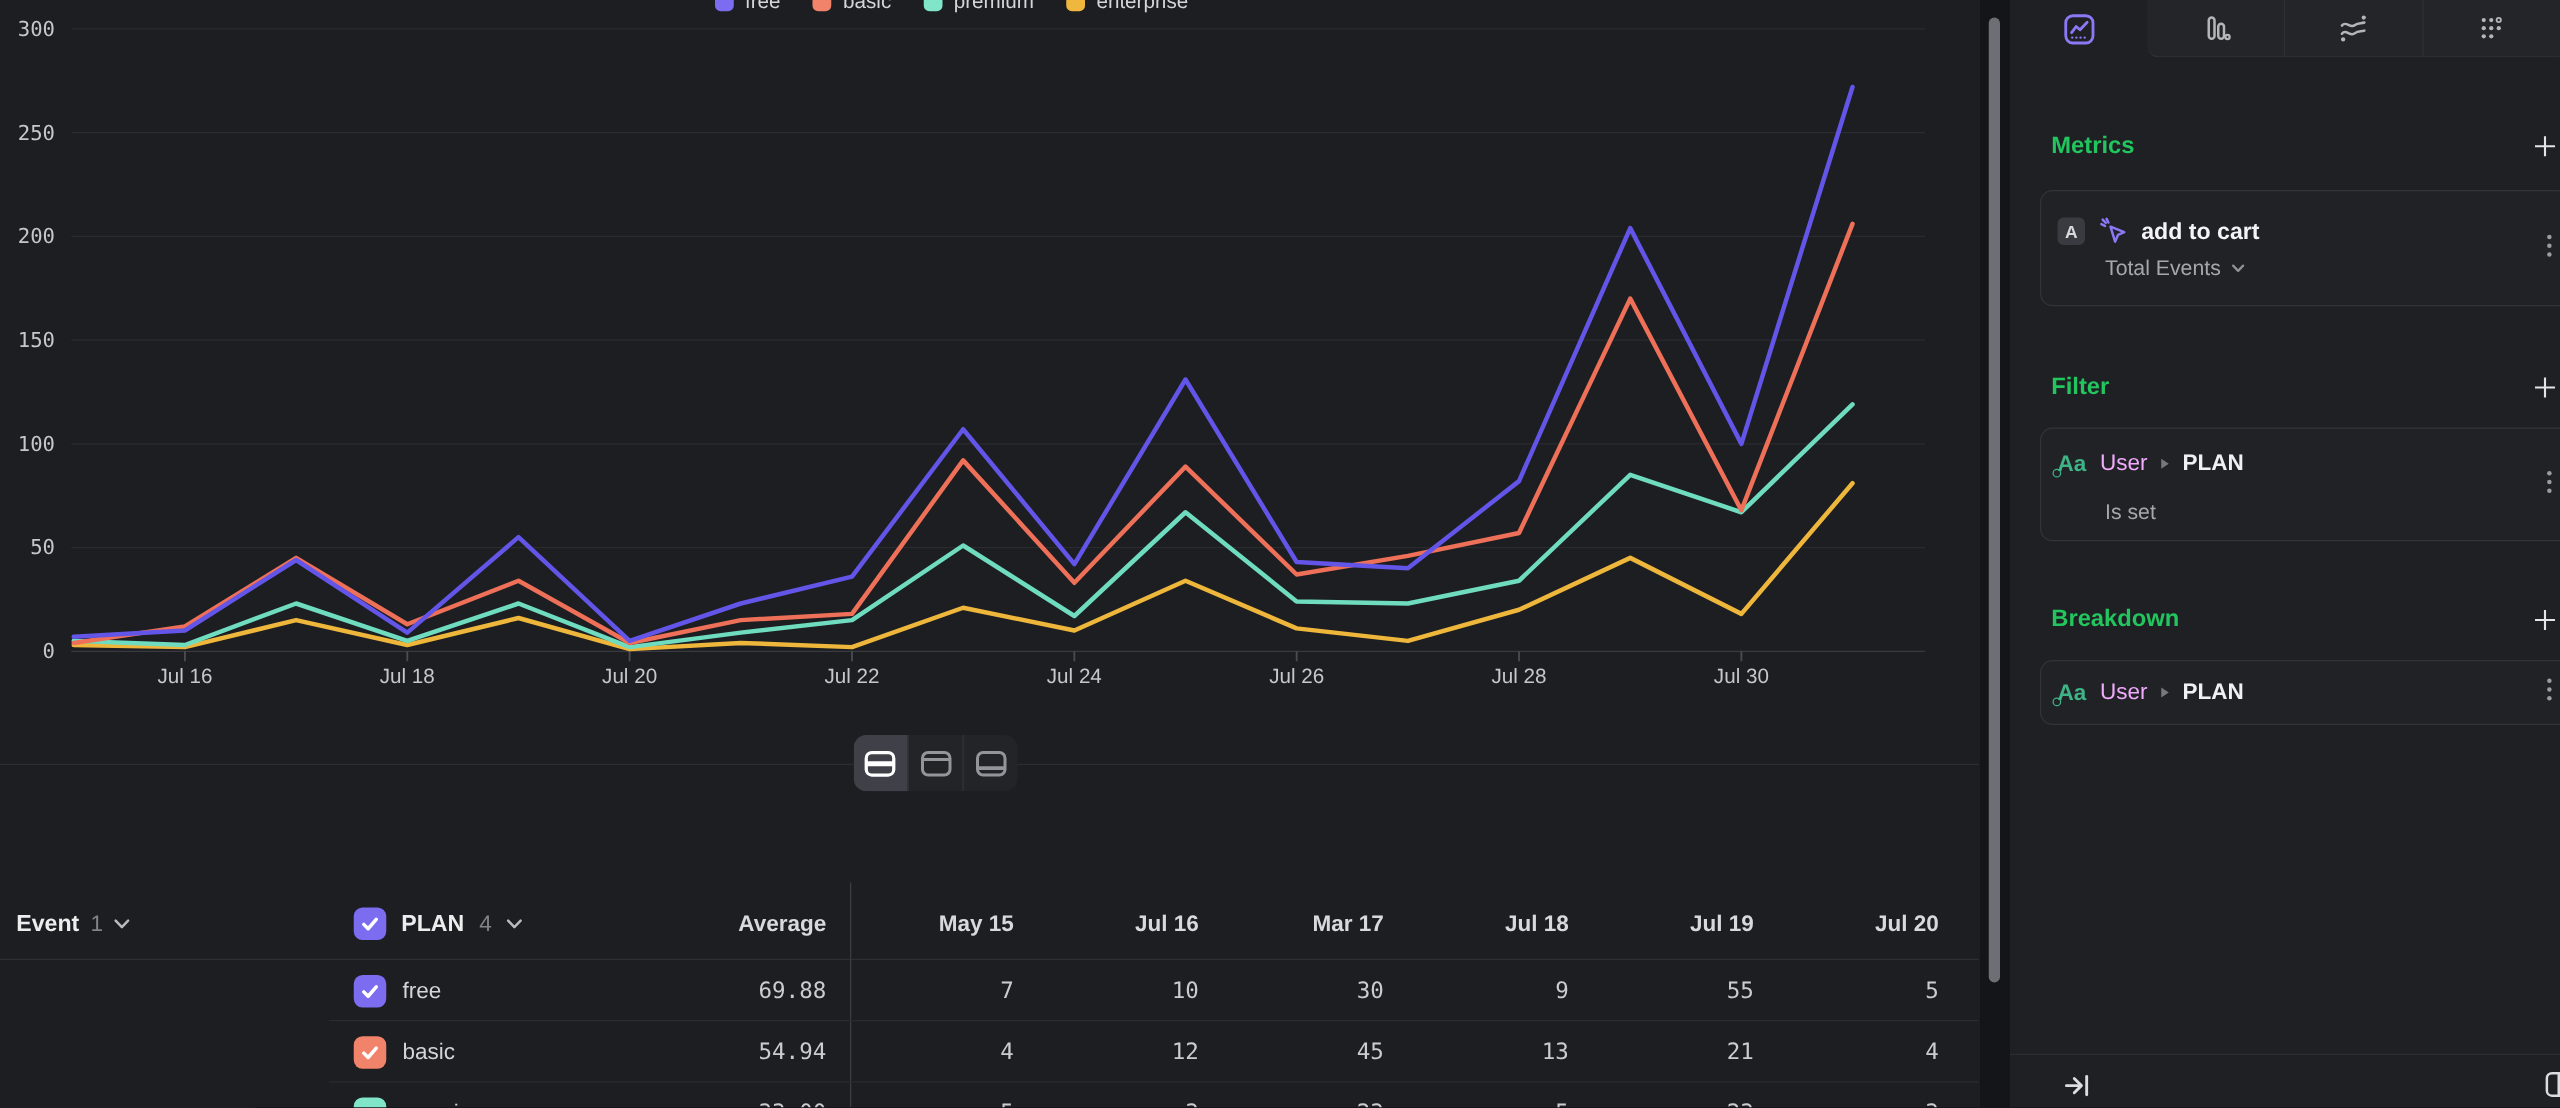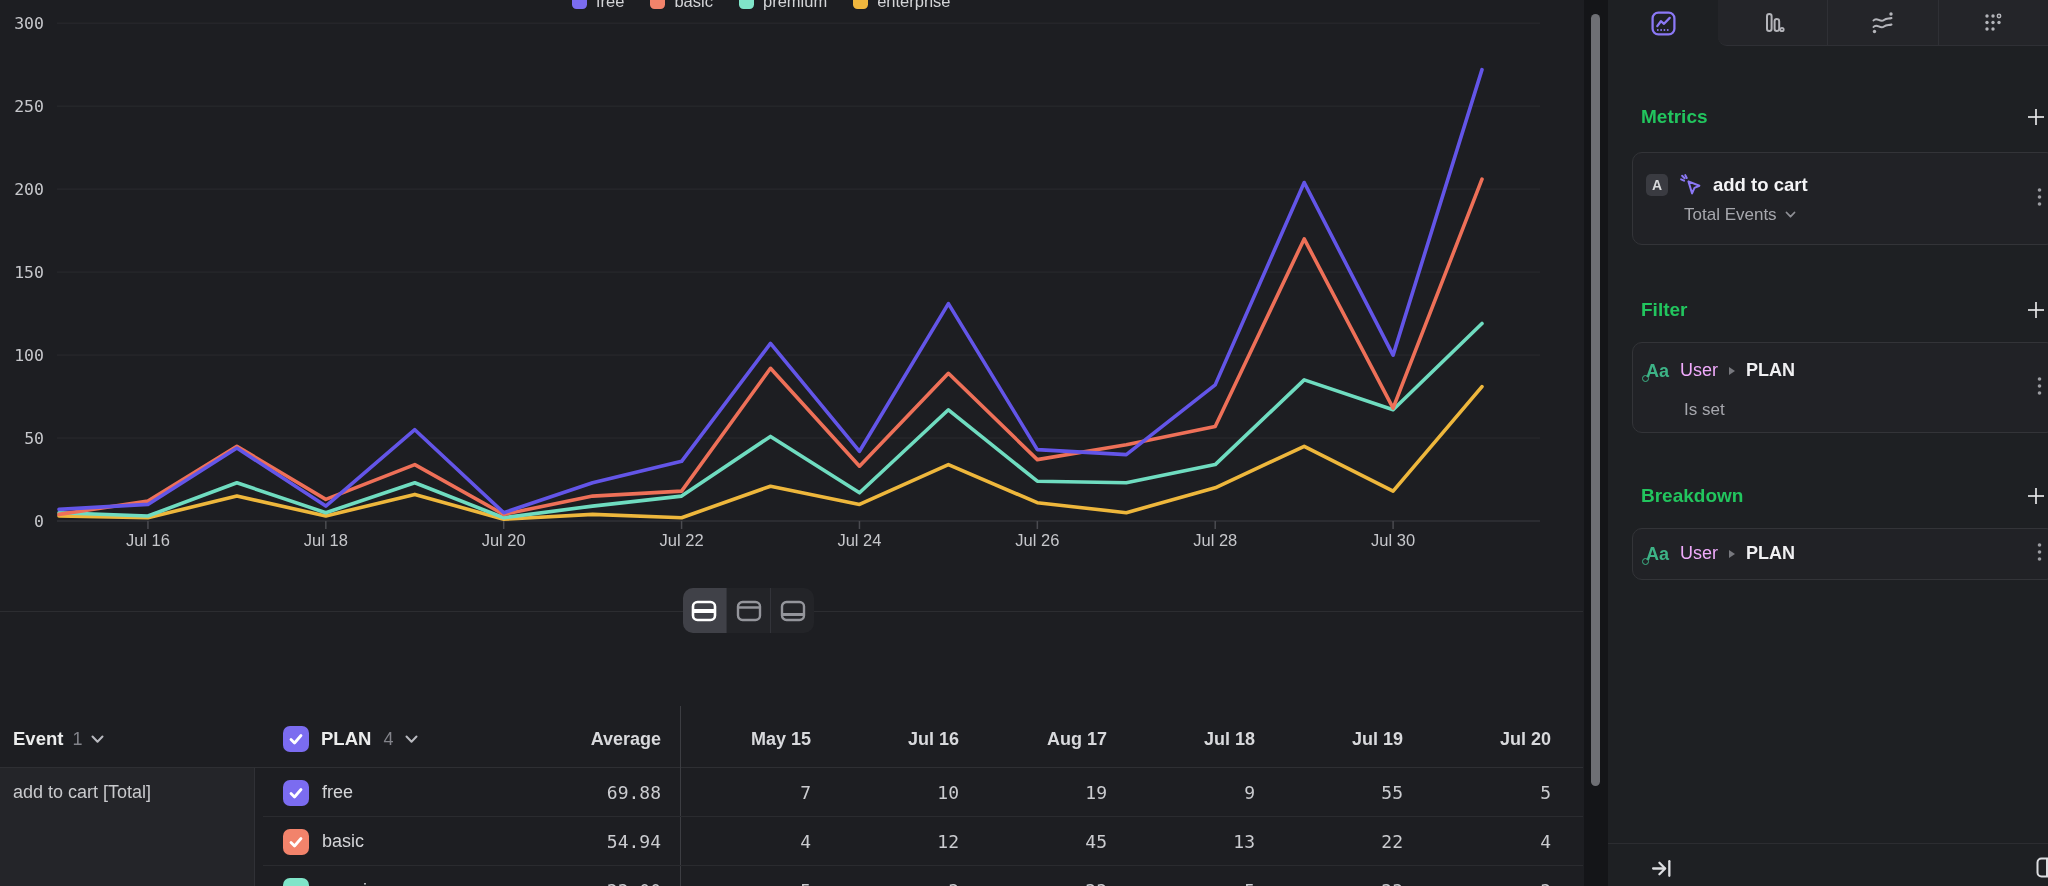--- a/index.html
+++ b/index.html
@@ -198,60 +198,57 @@
       <span class="hdr-count">4</span>
       <svg width="13" height="9" viewBox="0 0 13 9">
         <polyline points="1.5,1.5 6.5,6.7 11.5,1.5" fill="none" stroke="#b9bac0" stroke-width="2" stroke-linecap="round" stroke-linejoin="round"></polyline>
       </svg>
     </div>
 
     <div id="date-headers">
         <div class="col-h" style="left: 521px; top: 729px;">Average</div>
         <div class="col-h" style="left: 671px; top: 729px;">May 15</div>
         <div class="col-h" style="left: 819px; top: 729px;">Jul 16</div>
-        <div class="col-h" style="left: 967px; top: 729px;">Aug 17</div>
+        <div class="col-h" style="left: 967px; top: 729px;">Mar 17</div>
         <div class="col-h" style="left: 1115px; top: 729px;">Jul 18</div>
         <div class="col-h" style="left: 1263px; top: 729px;">Jul 19</div>
         <div class="col-h" style="left: 1411px; top: 729px;">Jul 20</div>
       </div>
 
     <div id="header-sep" class="abs"></div>
     <div id="col-divider" class="abs"></div>
 
-    <div id="event-cell" class="abs">
-      <span>add to cart [Total]</span>
-    </div>
 
     <div id="plan-rows">
         <div class="cbx abs" style="left: 283px; top: 780px; background: rgb(123, 108, 240);">
           <svg width="16" height="16" viewBox="0 0 16 16">
             <polyline points="3,8.5 6.5,12 13,4.5" fill="none" stroke="#ffffff" stroke-width="2.8" stroke-linecap="round" stroke-linejoin="round"></polyline>
           </svg>
         </div>
         <div class="row-label" style="left: 322px; top: 782px;">free</div>
         <div class="col-v" style="left: 521px; top: 782px;">69.88</div>
         <div class="col-v" style="left: 671px; top: 782px;">7</div>
         <div class="col-v" style="left: 819px; top: 782px;">10</div>
-        <div class="col-v" style="left: 967px; top: 782px;">19</div>
+        <div class="col-v" style="left: 967px; top: 782px;">30</div>
         <div class="col-v" style="left: 1115px; top: 782px;">9</div>
         <div class="col-v" style="left: 1263px; top: 782px;">55</div>
         <div class="col-v" style="left: 1411px; top: 782px;">5</div>
         <div class="sep-h" style="left: 263px; top: 816px; width: 1320px;"></div>
         <div class="cbx abs" style="left: 283px; top: 829px; background: rgb(242, 131, 107);">
           <svg width="16" height="16" viewBox="0 0 16 16">
             <polyline points="3,8.5 6.5,12 13,4.5" fill="none" stroke="#ffffff" stroke-width="2.8" stroke-linecap="round" stroke-linejoin="round"></polyline>
           </svg>
         </div>
         <div class="row-label" style="left: 322px; top: 831px;">basic</div>
         <div class="col-v" style="left: 521px; top: 831px;">54.94</div>
         <div class="col-v" style="left: 671px; top: 831px;">4</div>
         <div class="col-v" style="left: 819px; top: 831px;">12</div>
         <div class="col-v" style="left: 967px; top: 831px;">45</div>
         <div class="col-v" style="left: 1115px; top: 831px;">13</div>
-        <div class="col-v" style="left: 1263px; top: 831px;">22</div>
+        <div class="col-v" style="left: 1263px; top: 831px;">21</div>
         <div class="col-v" style="left: 1411px; top: 831px;">4</div>
         <div class="sep-h" style="left: 263px; top: 865px; width: 1320px;"></div>
         <div class="cbx abs" style="left: 283px; top: 878px; background: rgb(128, 229, 201);">
           <svg width="16" height="16" viewBox="0 0 16 16">
             <polyline points="3,8.5 6.5,12 13,4.5" fill="none" stroke="#ffffff" stroke-width="2.8" stroke-linecap="round" stroke-linejoin="round"></polyline>
           </svg>
         </div>
         <div class="row-label" style="left: 322px; top: 880px;">premium</div>
         <div class="col-v" style="left: 521px; top: 880px;">33.00</div>
         <div class="col-v" style="left: 671px; top: 880px;">5</div>

